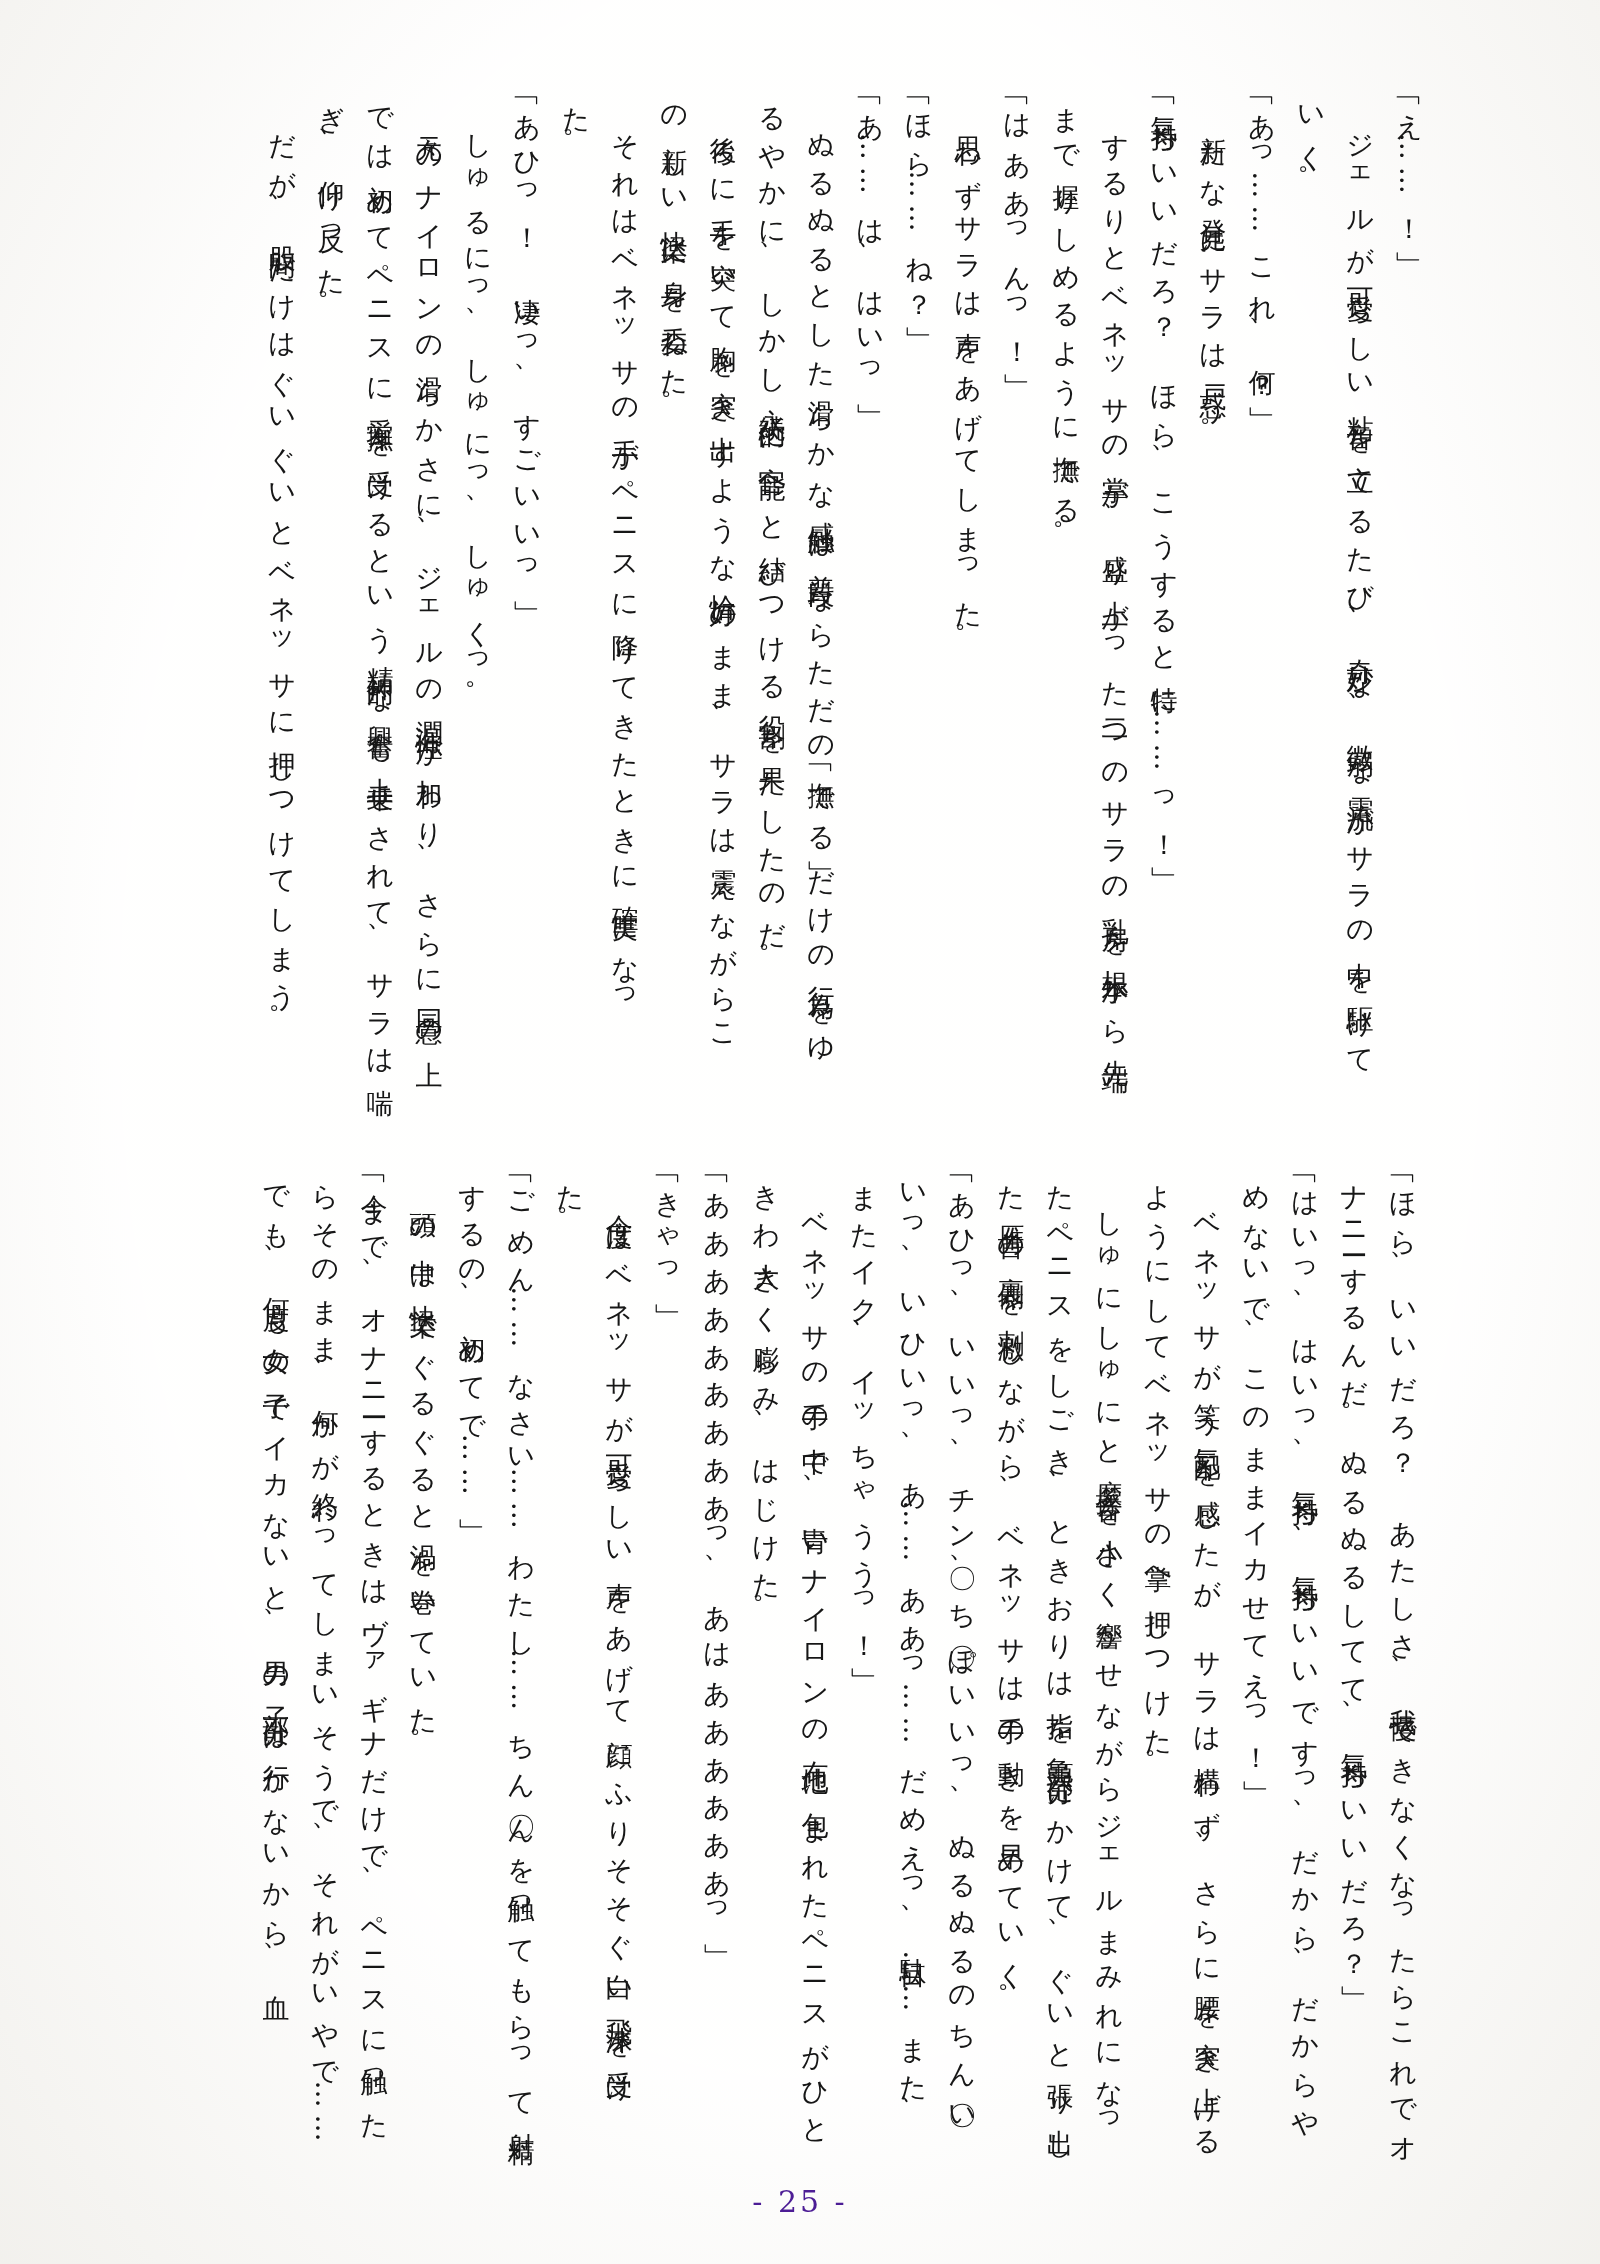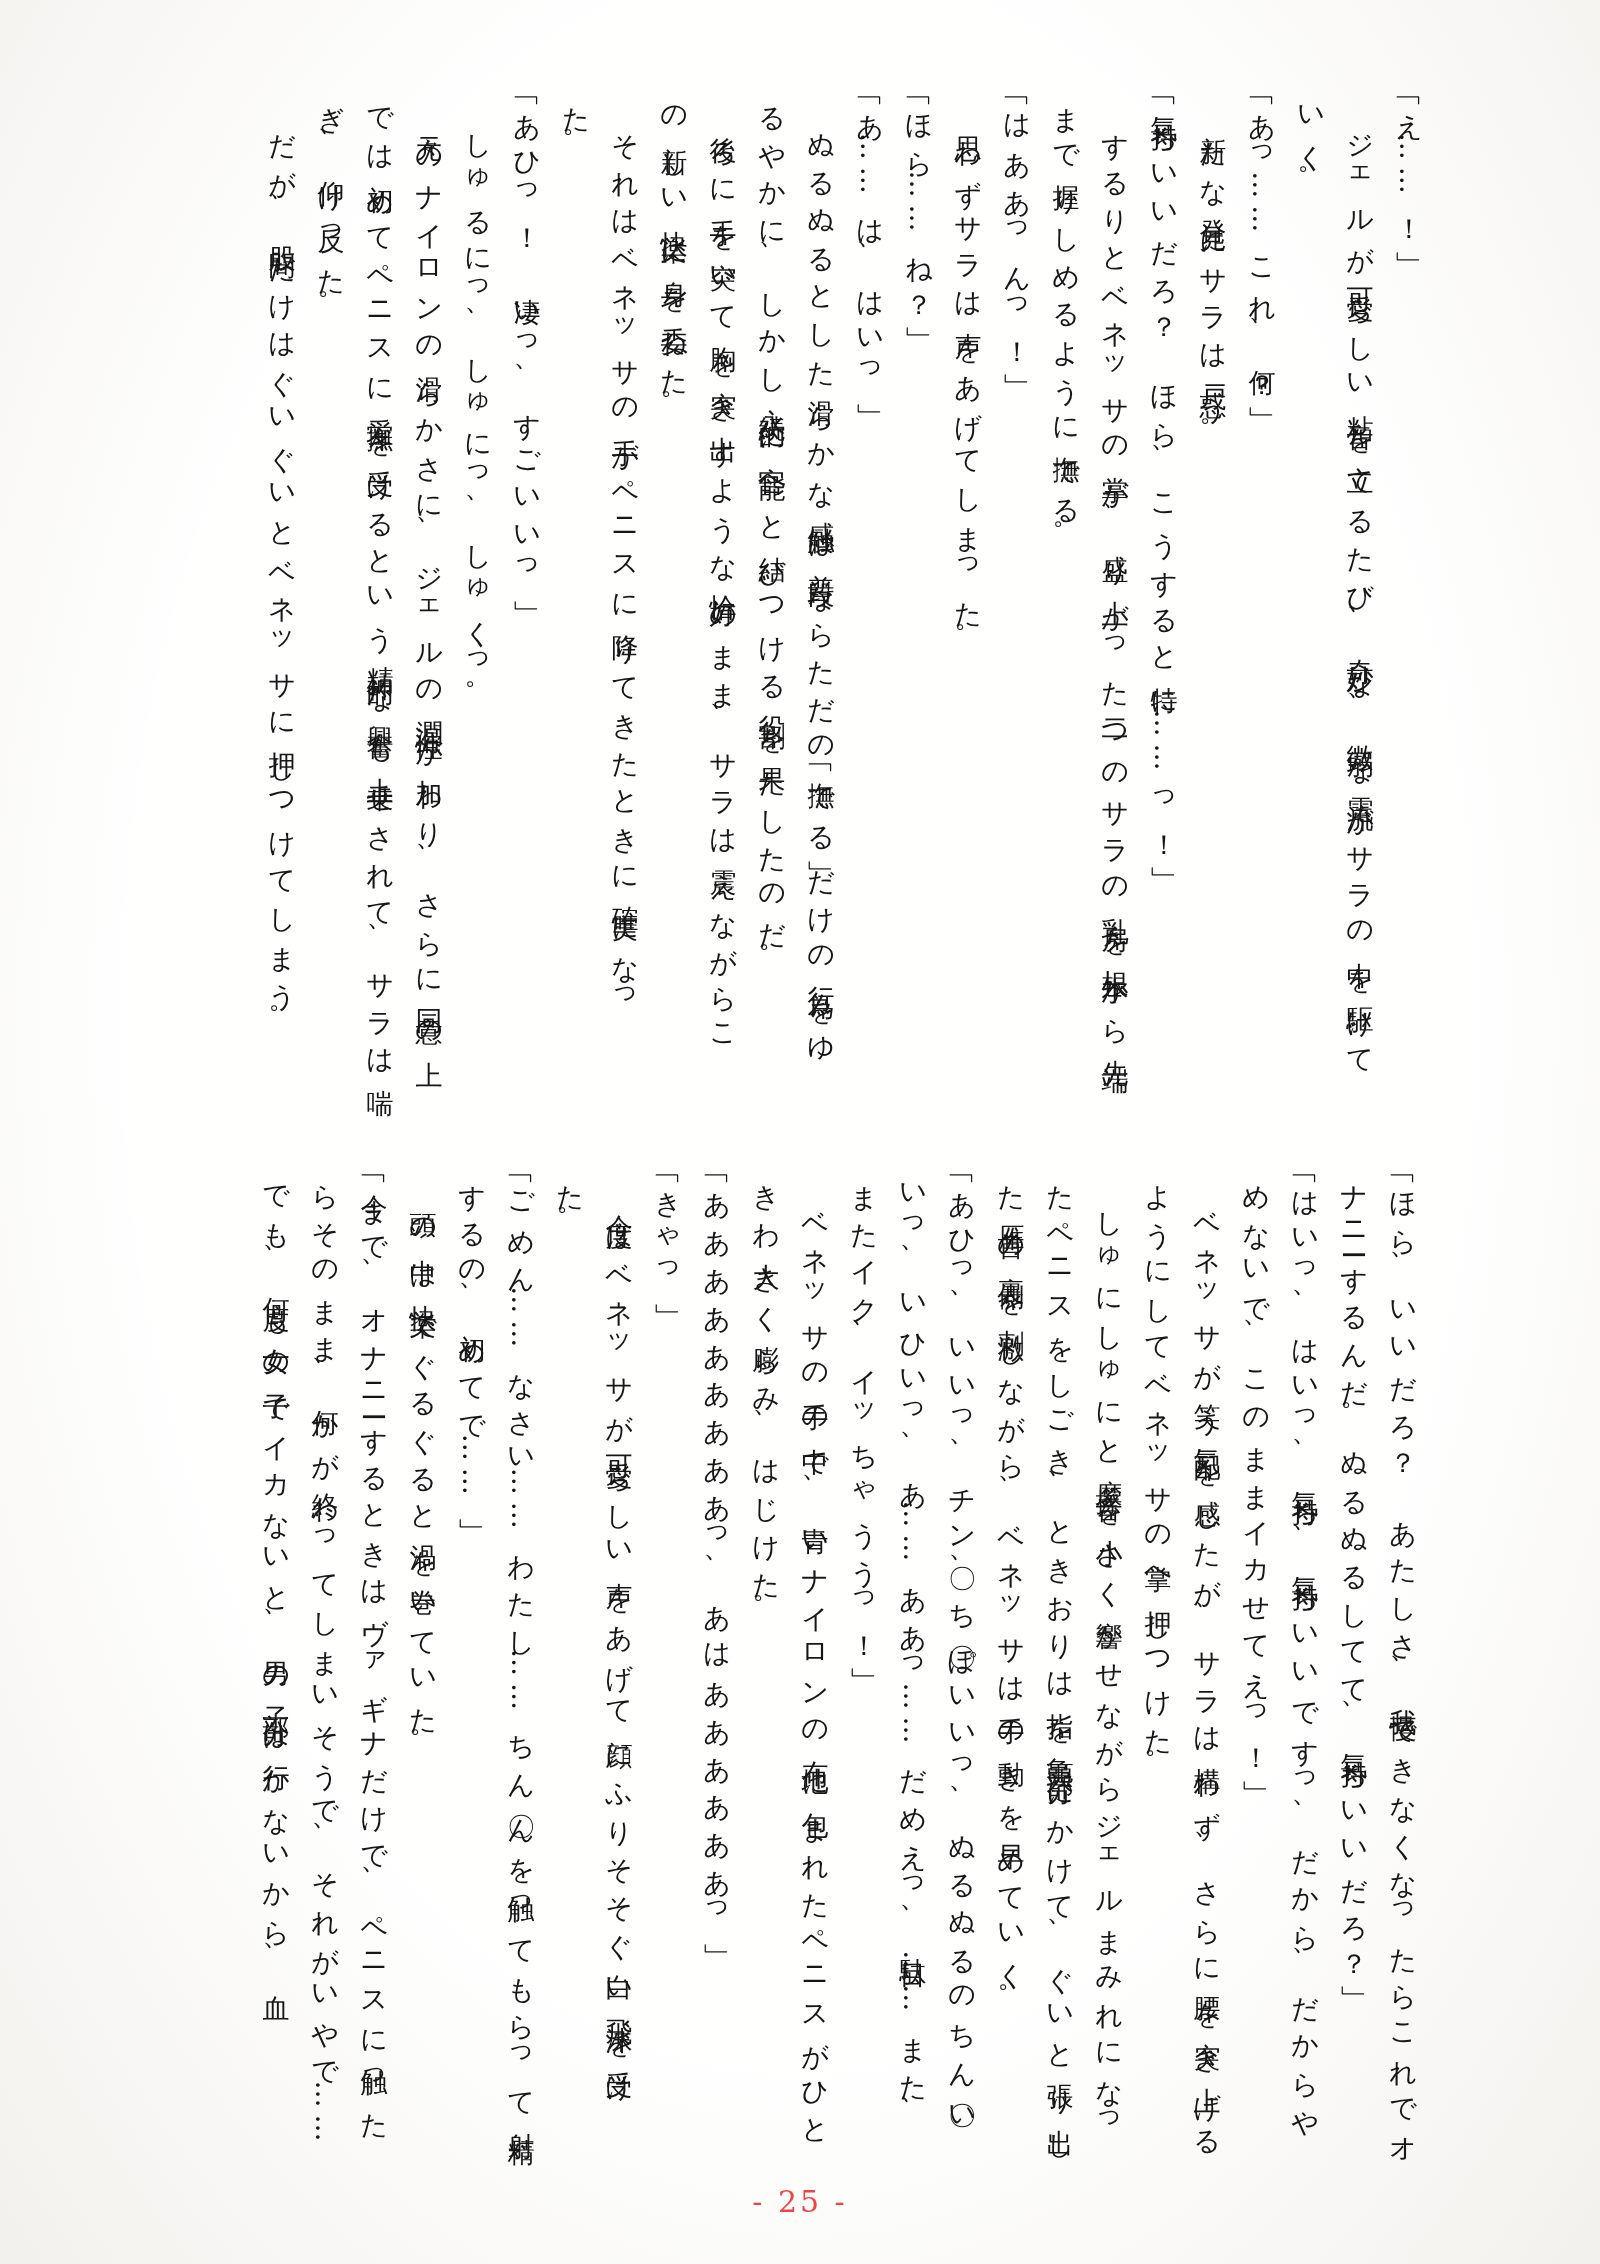--- a/index.html
+++ b/index.html
@@ -48,21 +48,21 @@
     right: 172px;
   }
   .page-number {
     position: absolute;
     top: 2184px;
     left: 0;
     width: 100%;
     text-align: center;
     font-size: 30px;
     letter-spacing: 3px;
-    color: #ef4444;
+    color: #4c1d95;
   }
 </style>
 </head>
 <body>
 
 <div class="paper"></div>
 
 <div id="top-block" class="vblock">
     <p>「え……！」</p>
     <p class="indent">ジェルが可愛らしい粘音を立てるたび、奇妙な、微弱な電流がサラの中を駆けていく。</p>

